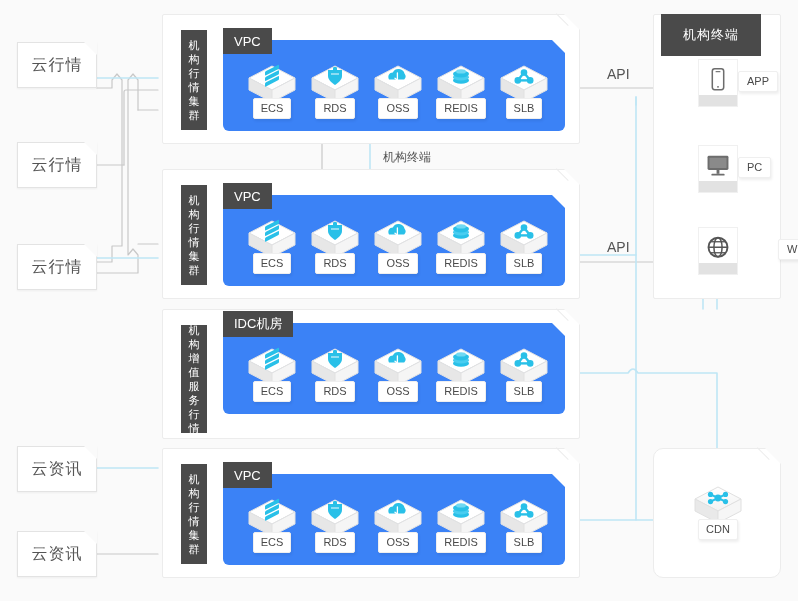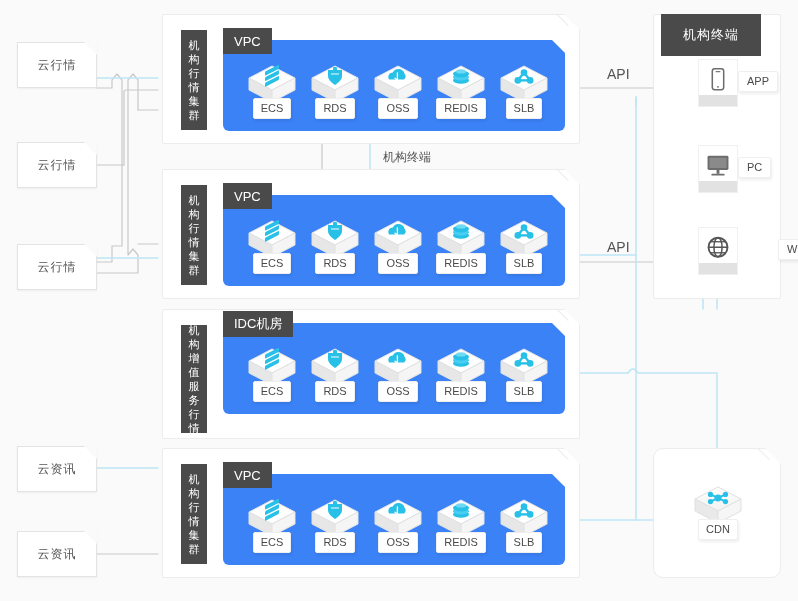--- a/index.html
+++ b/index.html
@@ -15,21 +15,21 @@
   
   #wires { position: absolute; left: 0; top: 0; width: 798px; height: 601px; }
 
   
   .src-card {
     position: absolute;
     width: 80px; height: 46px;
     background: #ffffff;
     border: 1px solid #e3e3e3;
     display: flex; align-items: center; justify-content: center;
-    font-size: 12px; color: #555;
+    font-size: 16px; color: #555;
     box-shadow: 0 1px 2px rgba(0,0,0,0.05);
   }
   .src-card .fold {
     position: absolute; top: -1px; right: -1px;
     width: 0; height: 0;
     border-left: 13px solid transparent;
     border-top: 13px solid #fafafa;
   }
   .src-label { position: relative; z-index: 2; letter-spacing: 1px; }
 

